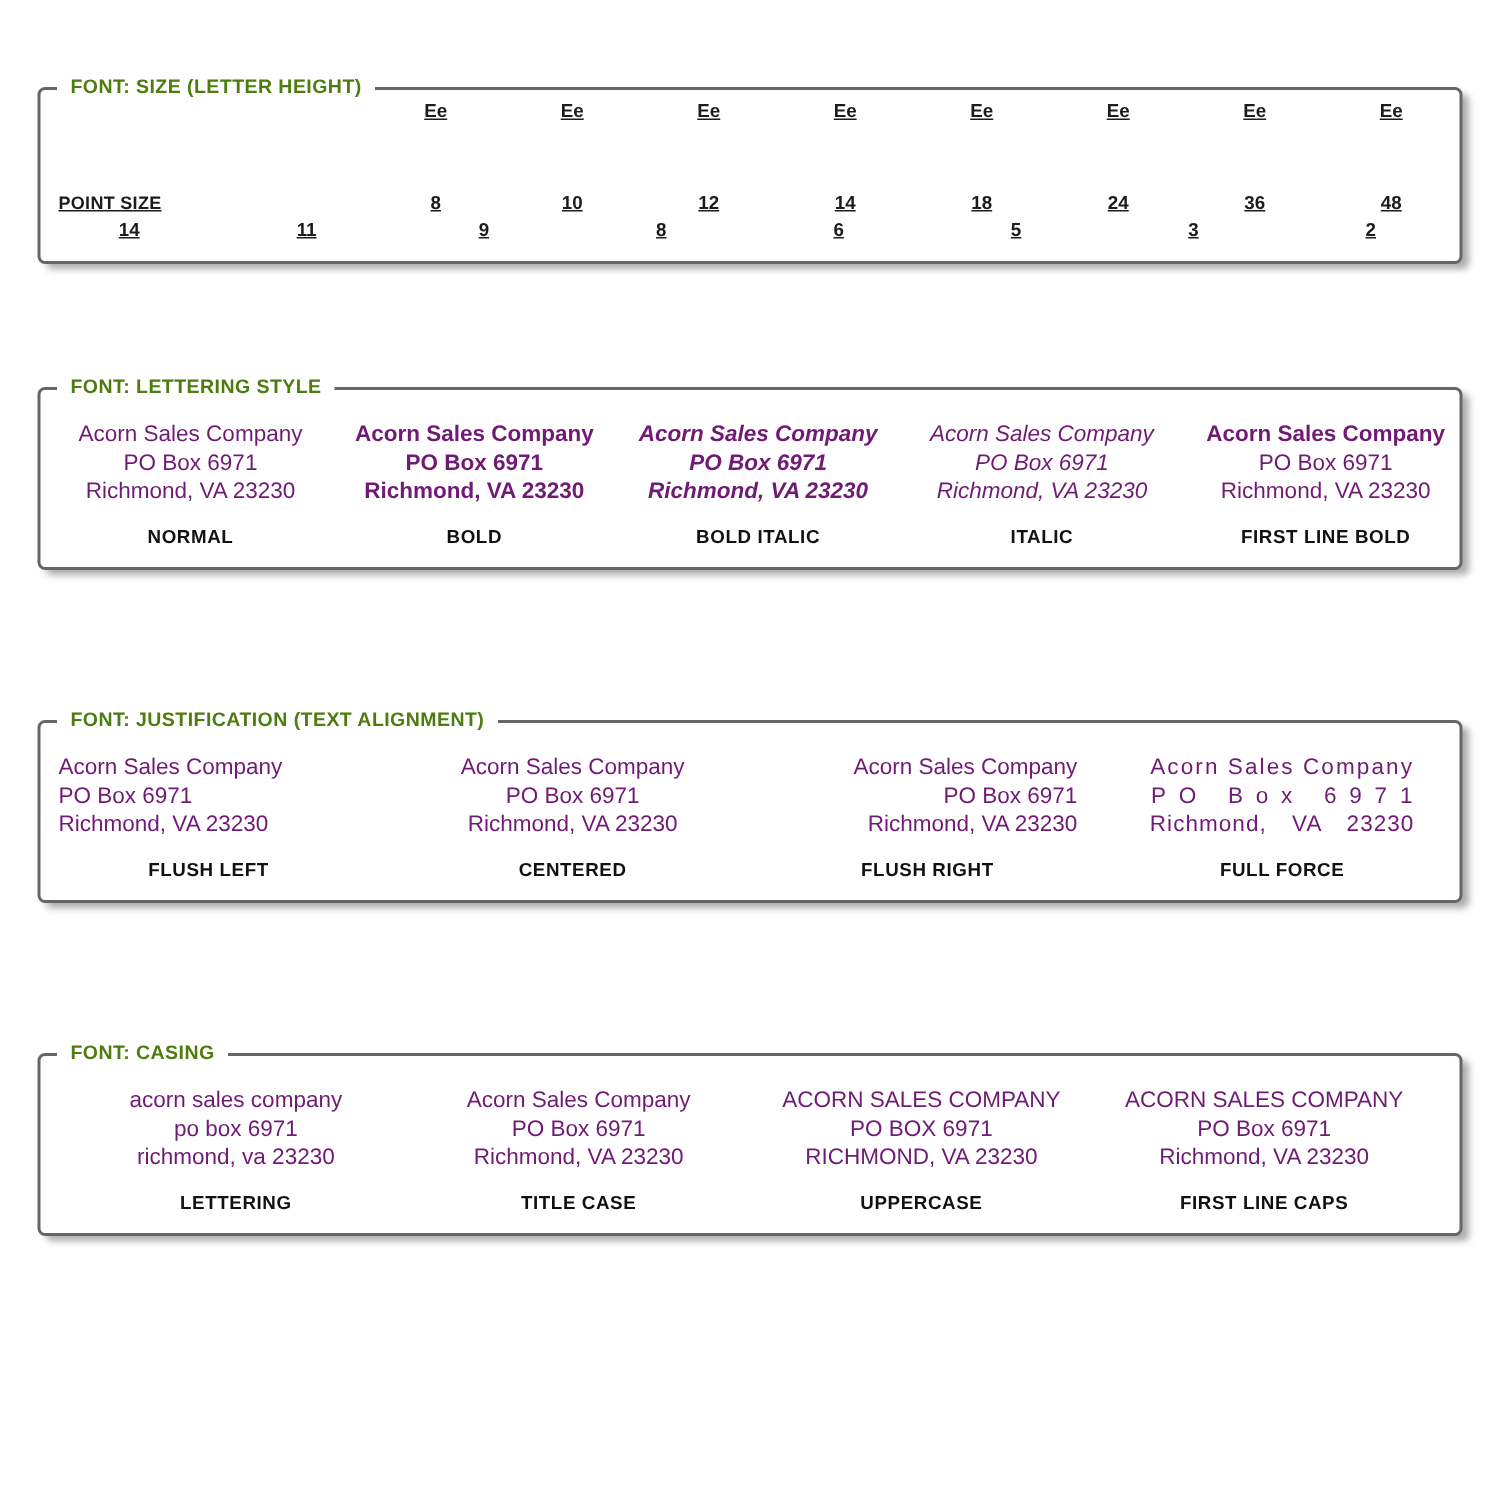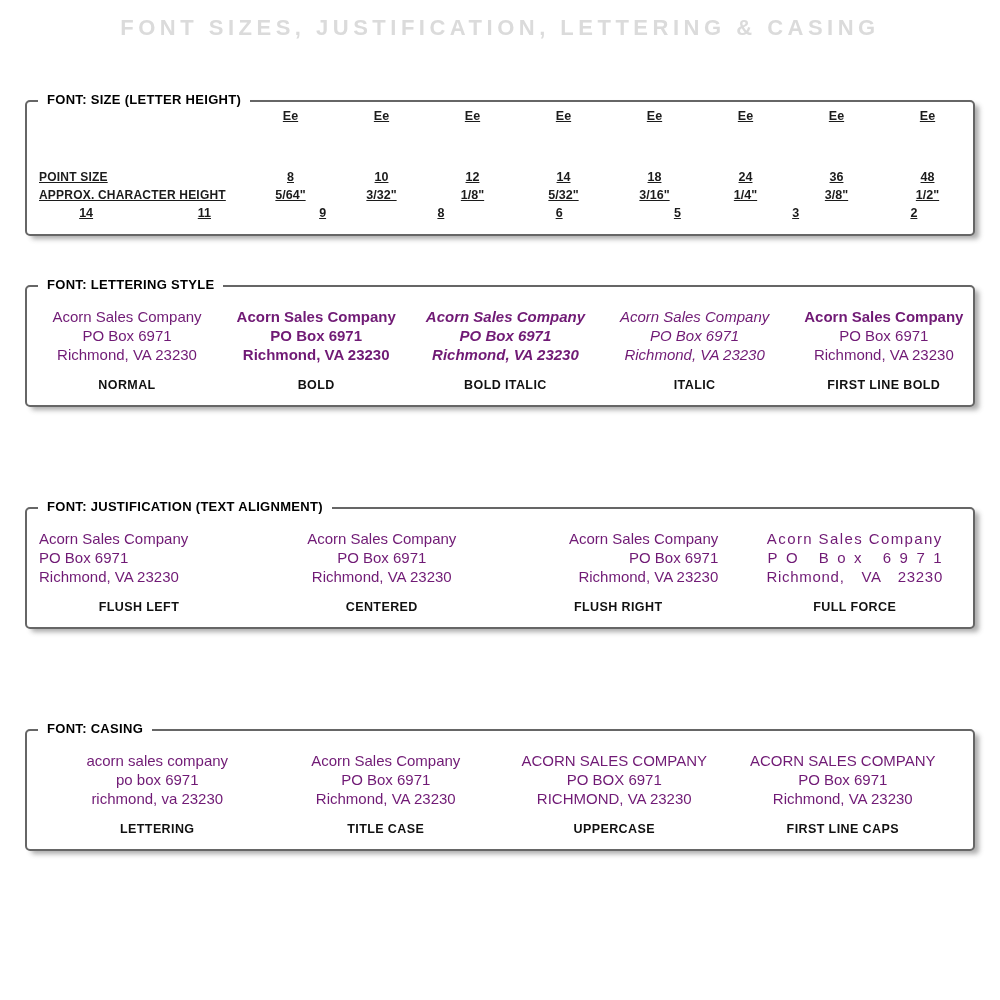--- a/index.html
+++ b/index.html
@@ -14,24 +14,24 @@
 
   
   .panel { position:relative; width:950px; margin-left:25px; background:#fff;
            border:2px solid #666; border-radius:5px;
            box-shadow:5px 4px 5px -1px rgba(70,70,70,.45); }
   .panel::after { content:""; position:absolute; left:-16px; right:-11px;
                   bottom:-13px; height:9px; background:#3f3f3f;
                   border-radius:9px; filter:blur(2.5px); z-index:-1; }
   .legend { position:absolute; top:-10px; left:11px; background:#fff;
             padding:0 9px; font-size:13px; font-weight:bold;
-            letter-spacing:.3px; white-space:nowrap; color:#000000; }
+            letter-spacing:.3px; white-space:nowrap; color:#4d7c0f; }
 
   .panel-size      { margin-top:58px; padding:8px 0 12px; }
-  .panel-lettering { margin-top:49px;  padding:20px 0 13px; }
+  .panel-lettering { margin-top:82px;  padding:20px 0 13px; }
   .panel-justify   { margin-top:100px; padding:20px 0 13px; }
   .panel-casing    { margin-top:100px; padding:20px 16px 13px; }
 
   
   .srow { display:flex; align-items:baseline;text-decoration:underline; }
   .srow .lbl { width:218px; padding-left:12px; font-size:12px;
                font-weight:bold; letter-spacing:.2px; flex:none; }
   .srow .c { flex:1; text-align:center; font-size:12.5px; font-weight:bold; }
   .row-ee { min-height:58px; align-items:baseline; }
   .row-ee .c { line-height:1; }
@@ -60,21 +60,20 @@
   .col-flushleft .addr-block { margin-left:12px; }
   .full-force .addr { text-align:center; }
   .full-force .ln0 { letter-spacing:1.4px; }
   .full-force .ln1 { letter-spacing:8.5px; margin-right:-8px; }
   .full-force .ln2 { word-spacing:12px; letter-spacing:.7px; }
 </style>
 </head>
 <body>
 
 <div class="ghost-title">
-  <span class="tl">FONT SIZES, JUSTIFICATION, LETTERING &amp; CASING</span>
 </div>
 
 <section class="panel panel-size">
   <span class="legend">FONT: SIZE (LETTER HEIGHT)</span>
 
   <div class="srow row-ee">
     <div class="lbl"></div>
     <div class="c ee0">Ee</div>
     <div class="c ee1">Ee</div>
     <div class="c ee2">Ee</div>
@@ -90,31 +89,20 @@
     <div class="c">8</div>
     <div class="c">10</div>
     <div class="c">12</div>
     <div class="c">14</div>
     <div class="c">18</div>
     <div class="c">24</div>
     <div class="c">36</div>
     <div class="c">48</div>
   </div>
 
-  <div class="srow row-vals">
-    <div class="lbl">APPROX. CHARACTER HEIGHT</div>
-    <div class="c">5/64"</div>
-    <div class="c">3/32"</div>
-    <div class="c">1/8"</div>
-    <div class="c">5/32"</div>
-    <div class="c">3/16"</div>
-    <div class="c">1/4"</div>
-    <div class="c">3/8"</div>
-    <div class="c">1/2"</div>
-  </div>
 
   <div class="srow row-vals">
     <div class="c">14</div>
     <div class="c">11</div>
     <div class="c">9</div>
     <div class="c">8</div>
     <div class="c">6</div>
     <div class="c">5</div>
     <div class="c">3</div>
     <div class="c">2</div>

